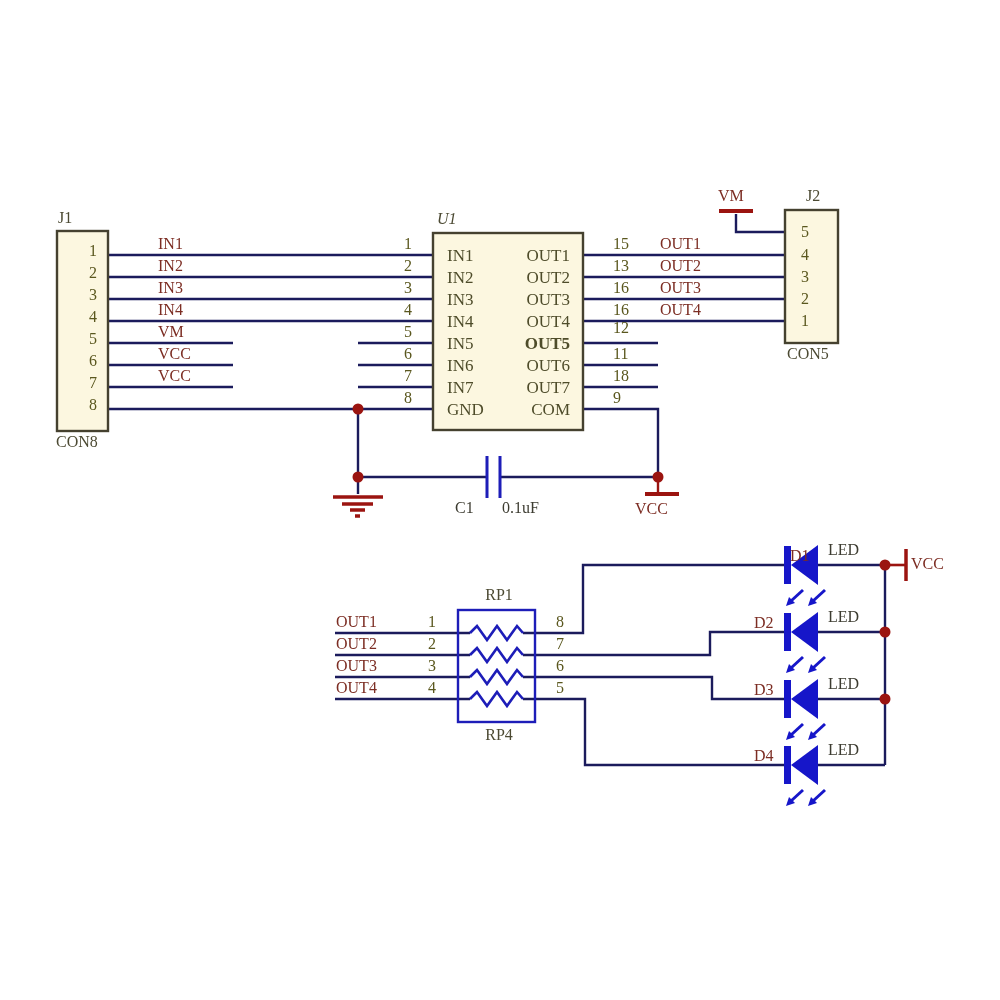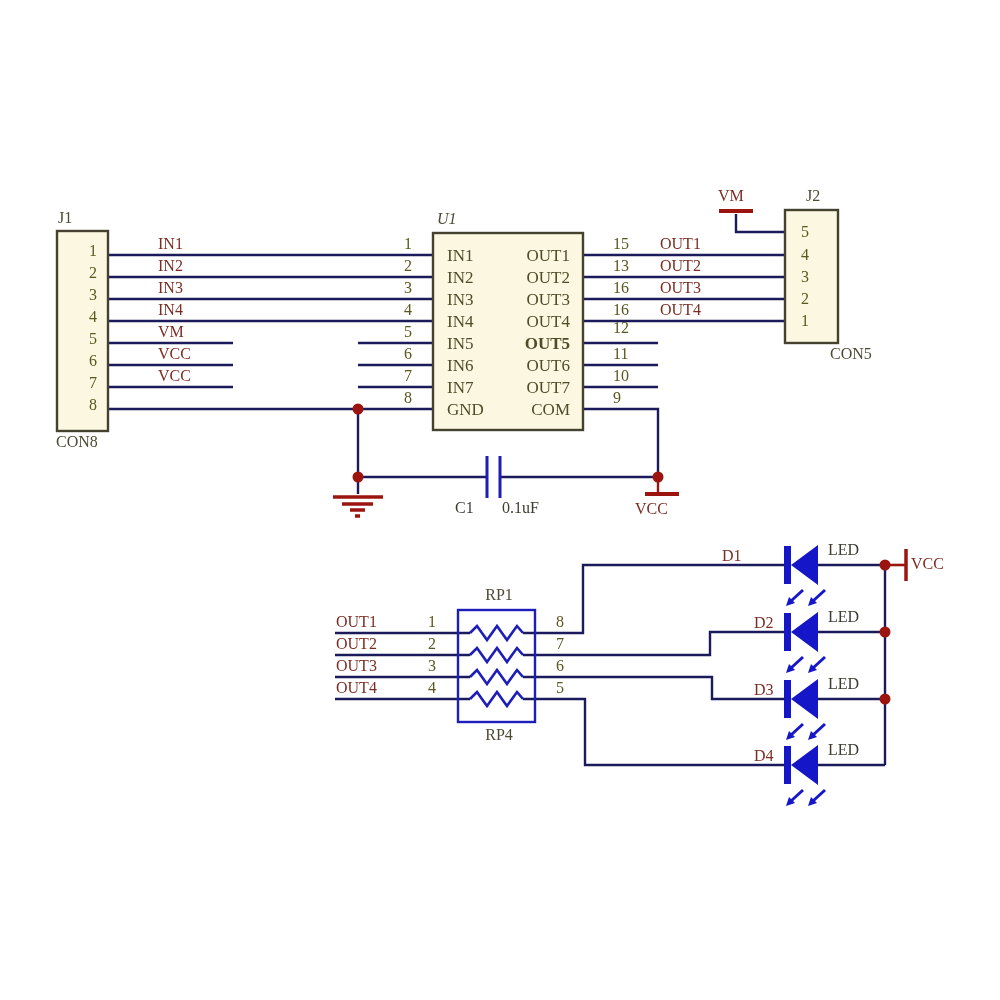--- a/index.html
+++ b/index.html
@@ -165,36 +165,36 @@
   <span class="lbl uin inner ra" style="left:480px;top:357px;width:90px;">OUT6</span>
   <span class="lbl uin inner ra" style="left:480px;top:379px;width:90px;">OUT7</span>
   <span class="lbl uin inner ra" style="left:480px;top:401px;width:90px;">COM</span>
 
   <span class="lbl pin" style="left:613px;top:236px;">15</span>
   <span class="lbl pin" style="left:613px;top:258px;">13</span>
   <span class="lbl pin" style="left:613px;top:280px;">16</span>
   <span class="lbl pin" style="left:613px;top:302px;">16</span>
   <span class="lbl pin" style="left:613px;top:320px;">12</span>
   <span class="lbl pin" style="left:613px;top:346px;">11</span>
-  <span class="lbl pin" style="left:613px;top:368px;">10</span>
+  <span class="lbl pin" style="left:613px;top:368px;">18</span>
   <span class="lbl pin" style="left:613px;top:390px;">9</span>
 
   <span class="lbl red" style="left:660px;top:236px;">OUT1</span>
   <span class="lbl red" style="left:660px;top:258px;">OUT2</span>
   <span class="lbl red" style="left:660px;top:280px;">OUT3</span>
   <span class="lbl red" style="left:660px;top:302px;">OUT4</span>
 
   <span class="lbl red" style="left:718px;top:188px;">VM</span>
   <span class="lbl olive" style="left:806px;top:188px;">J2</span>
   <span class="lbl pin ctr" style="left:796px;top:224px;width:18px;">5</span>
   <span class="lbl pin ctr" style="left:796px;top:247px;width:18px;">4</span>
   <span class="lbl pin ctr" style="left:796px;top:269px;width:18px;">3</span>
   <span class="lbl pin ctr" style="left:796px;top:291px;width:18px;">2</span>
   <span class="lbl pin ctr" style="left:796px;top:313px;width:18px;">1</span>
-  <span class="lbl olive" style="left:830px;top:346px;">CON5</span>
+  <span class="lbl olive" style="left:787px;top:346px;">CON5</span>
 
   <span class="lbl gray" style="left:455px;top:500px;">C1</span>
   <span class="lbl gray" style="left:502px;top:500px;">0.1uF</span>
   <span class="lbl red" style="left:635px;top:501px;">VCC</span>
 
   <span class="lbl red" style="left:336px;top:614px;">OUT1</span>
   <span class="lbl red" style="left:336px;top:636px;">OUT2</span>
   <span class="lbl red" style="left:336px;top:658px;">OUT3</span>
   <span class="lbl red" style="left:336px;top:680px;">OUT4</span>
 
@@ -204,21 +204,21 @@
   <span class="lbl pin ra" style="left:414px;top:680px;width:22px;">4</span>
 
   <span class="lbl olive ctr" style="left:470px;top:587px;width:58px;">RP1</span>
   <span class="lbl olive ctr" style="left:470px;top:727px;width:58px;">RP4</span>
 
   <span class="lbl pin" style="left:556px;top:614px;">8</span>
   <span class="lbl pin" style="left:556px;top:636px;">7</span>
   <span class="lbl pin" style="left:556px;top:658px;">6</span>
   <span class="lbl pin" style="left:556px;top:680px;">5</span>
 
-  <span class="lbl red" style="left:722px;top:548px;">D1</span>
+  <span class="lbl red" style="left:790px;top:548px;">D1</span>
   <span class="lbl gray" style="left:828px;top:542px;">LED</span>
   <span class="lbl red" style="left:754px;top:615px;">D2</span>
   <span class="lbl gray" style="left:828px;top:609px;">LED</span>
   <span class="lbl red" style="left:754px;top:682px;">D3</span>
   <span class="lbl gray" style="left:828px;top:676px;">LED</span>
   <span class="lbl red" style="left:754px;top:748px;">D4</span>
   <span class="lbl gray" style="left:828px;top:742px;">LED</span>
 
   <span class="lbl red" style="left:911px;top:556px;">VCC</span>
 

